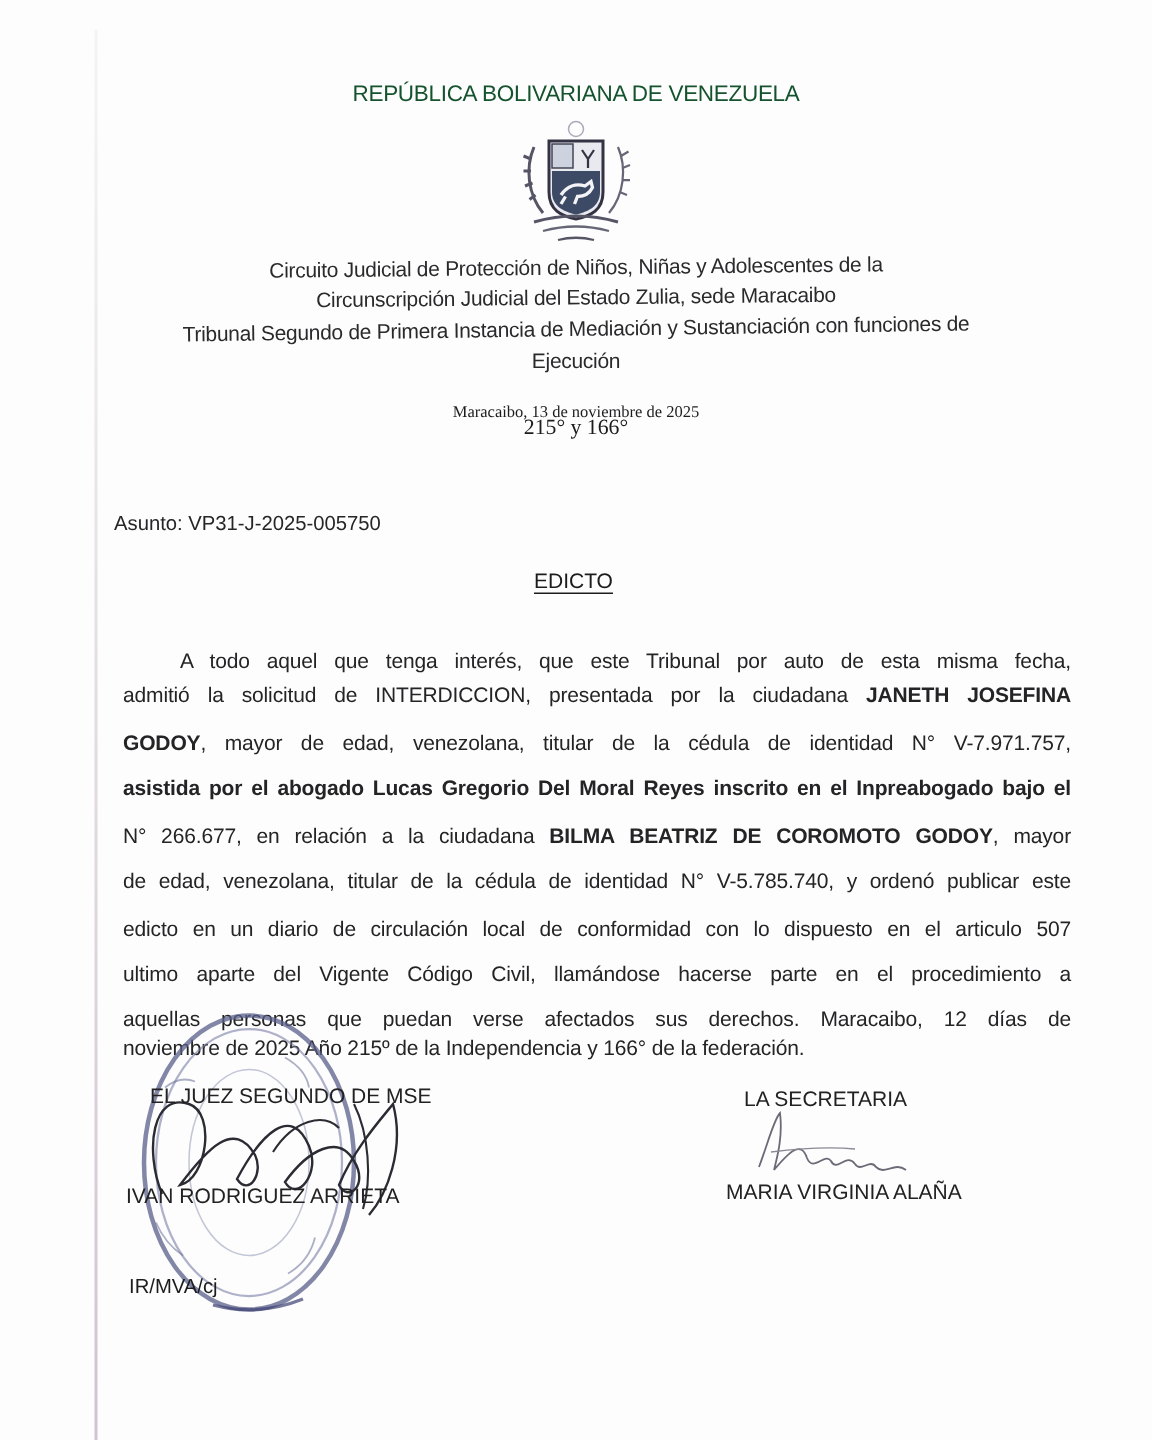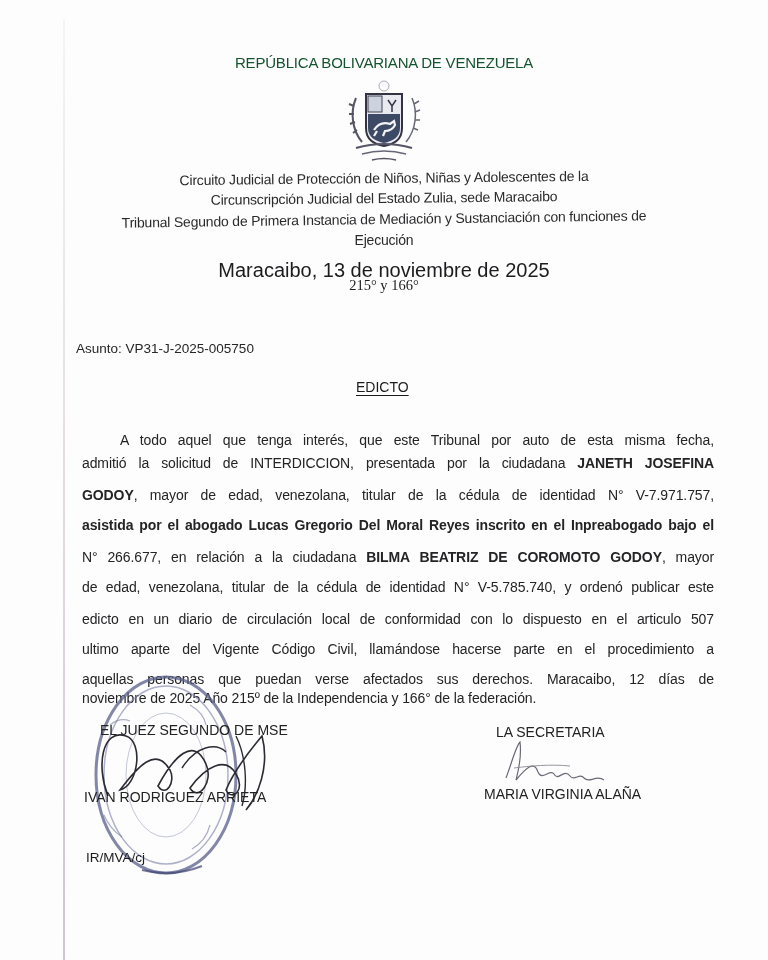--- a/index.html
+++ b/index.html
@@ -16,21 +16,21 @@
     }
     .abs { position: absolute; white-space: nowrap; }
     .center { left: 0; width: 768px; text-align: center; }
     .title { top: 54px; font-size: 15px; letter-spacing: -0.2px; color: #14532d; }
     .crest { position: absolute; left: 342px; top: 78px; width: 84px; height: 86px; }
     .hdr { font-size: 14px; color: #2a2a2c; letter-spacing: -0.2px; }
     .h1 { top: 170px; transform: rotate(-0.6deg); }
     .h2 { top: 190px; transform: rotate(-0.6deg); }
     .h3 { top: 211px; transform: rotate(-0.8deg); }
     .h4 { top: 232px; text-align: center; }
-    .date1 { top: 259px; font-size: 20px; }
+    .date1 { top: 269px; font-size: 11px; font-family: Liberation Serif, serif; }
     .date2 { top: 277px; font-size: 14.5px; font-family: Liberation Serif, serif; }
     .asunto { left: 76px; top: 341px; font-size: 13.5px; color: #262628; }
     .edicto { left: 356px; top: 379px; font-size: 14px; text-decoration: underline; text-underline-offset: 3px; }
     .body-line { left: 82px; width: 632px; font-size: 14px; text-align: justify; text-align-last: justify; color: #242426; letter-spacing: -0.1px; }
     .body-line.first { left: 120px; width: 594px; }
     .body-line.last { text-align-last: left; }
     .b { font-weight: bold; }
     .l1 { top: 432px; }
     .l2 { top: 455px; }
     .l3 { top: 487px; }

